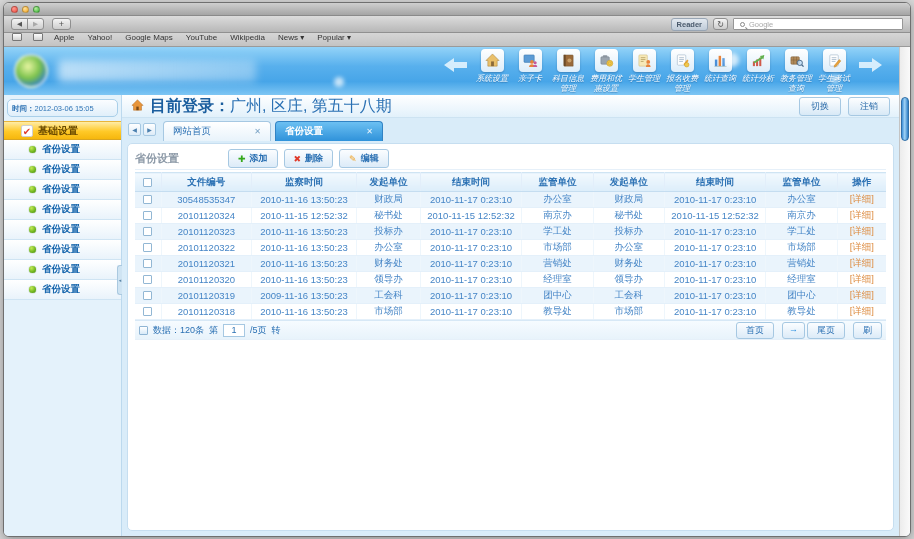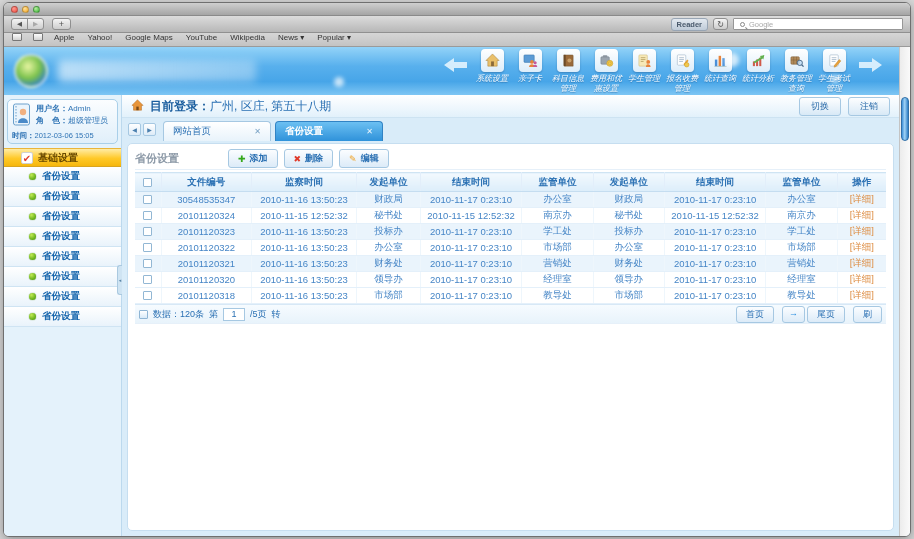--- a/index.html
+++ b/index.html
@@ -98,21 +98,21 @@
     background:radial-gradient(circle at 35% 30%,#c2ea55,#6db41e 60%,#4a8a10);
     box-shadow:0 0 1px #3a7a08; }
   .collapse { position:absolute; right:-1px; top:170px; width:5px; height:30px;
     background:#cfe4f3; border:1px solid #aac9e0; border-right:none; border-radius:3px 0 0 3px;
     font-size:5px; color:#5a86a8; display:flex; align-items:center; justify-content:center; cursor:pointer;}
 
   
   .main { flex:1; display:flex; flex-direction:column; padding-right:11px; min-width:0; }
   .session { height:23px; flex:0 0 23px; background:linear-gradient(#ffffff,#e2f1fb);
     border-bottom:1px solid #cde3f2; display:flex; align-items:center; padding:0 9px; gap:6px; }
-  .session-text { font-size:12px; font-weight:bold; color:#1b5e9e; }
+  .session-text { font-size:16px; font-weight:bold; color:#1b5e9e; }
   .session-text .loc{ font-weight:normal; color:#2a70b3; }
   .session-buttons { margin-left:auto; display:flex; gap:7px; }
   .s-btn { font-size:9px; color:#2a6aa8; background:linear-gradient(#fdfeff,#d8e9f6);
     border:1px solid #a6c8e2; border-radius:3px; padding:2px 11px; cursor:pointer; }
 
   .tabbar { height:25px; flex:0 0 25px; display:flex; align-items:center; padding:0 6px; gap:4px; }
   .tab-nav { display:flex; gap:2px; margin-bottom:3px; margin-right:3px; }
   .tab-nav-btn { width:13px; height:13px; border:1px solid #a6c8e2; border-radius:2px;
     background:linear-gradient(#fff,#ddebf7); font-size:6px; color:#4a7fae;
     display:flex; align-items:center; justify-content:center; cursor:pointer; }
@@ -329,34 +329,20 @@
           <svg width="26" height="16" viewBox="0 0 26 16">
               <path d="M14 1 L24 8 L14 15 L14 11 L1 11 L1 5 L14 5 Z" fill="#dcf0fd" opacity="0.95"></path>
             </svg>
         </span>
       </div>
     </div>
 
     <div class="content">
       <div class="sidebar">
         <div class="user-panel">
-          <div class="u-top">
-            <span>
-              <svg width="20" height="23" viewBox="0 0 20 23">
-                  <rect x="1.5" y="1" width="16" height="21" rx="2" fill="#eaf4fc" stroke="#6aa0cc"></rect>
-                  <path d="M4 3v17" stroke="#6aa0cc" stroke-width="1" stroke-dasharray="1.5,1.5"></path>
-                  <circle cx="11" cy="9" r="3.2" fill="#f0b080"></circle>
-                  <path d="M6 20c0-3.2 2.2-4.8 5-4.8s5 1.6 5 4.8z" fill="#4a8ac8"></path>
-                </svg>
-            </span>
-            <div class="u-lines">
-              <div><b>用户名：</b><span>Admin</span></div>
-              <div><b>角　色：</b><span>超级管理员</span></div>
-            </div>
-          </div>
           <div class="u-time"><b>时间：</b><span>2012-03-06 15:05</span></div>
         </div>
         <div class="menu-header">
           <span class="check-ico">✔</span>
           <span>基础设置</span>
         </div>
         <div id="side-items">
             <div class="side-item">
               <span class="dot"></span>
               <span>省份设置</span>
@@ -551,20 +537,34 @@
                     <div class="cb"></div>
                   </td>
                   <td>20101120320</td>
                   <td>2010-11-16 13:50:23</td>
                   <td>领导办</td>
                   <td>2010-11-17 0:23:10</td>
                   <td>经理室</td>
                   <td>领导办</td>
                   <td>2010-11-17 0:23:10</td>
                   <td>经理室</td>
+                  <td><span class="detail">[详细]</span></td>
+                </tr>
+                <tr class="odd">
+                  <td>
+                    <div class="cb"></div>
+                  </td>
+                  <td>20101120319</td>
+                  <td>2009-11-16 13:50:23</td>
+                  <td>工会科</td>
+                  <td>2010-11-17 0:23:10</td>
+                  <td>团中心</td>
+                  <td>工会科</td>
+                  <td>2010-11-17 0:23:10</td>
+                  <td>团中心</td>
                   <td><span class="detail">[详细]</span></td>
                 </tr>
                 <tr class="even">
                   <td>
                     <div class="cb"></div>
                   </td>
                   <td>20101120318</td>
                   <td>2010-11-16 13:50:23</td>
                   <td>市场部</td>
                   <td>2010-11-17 0:23:10</td>

